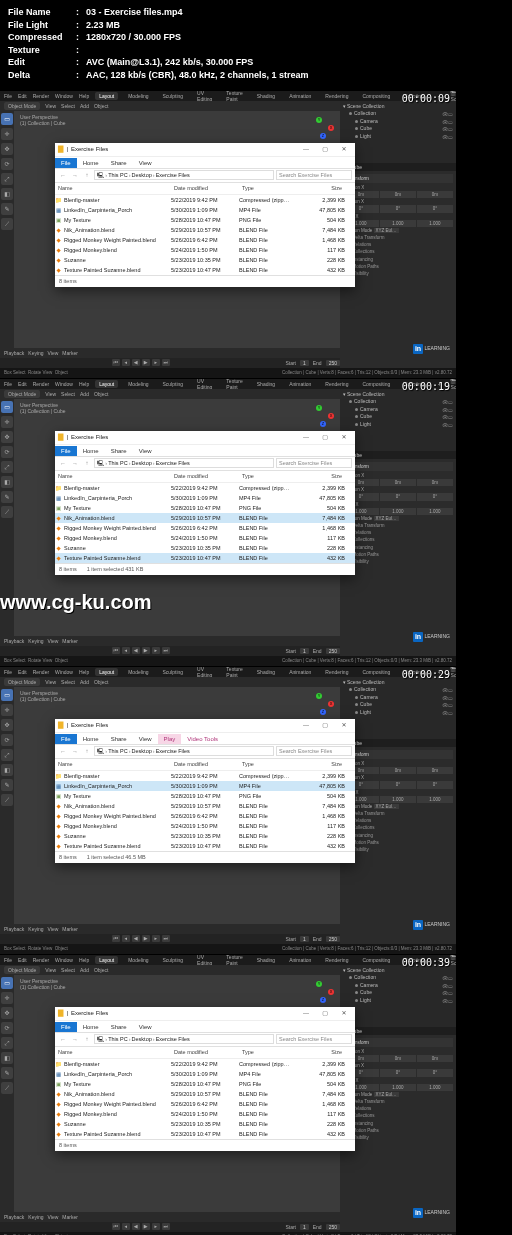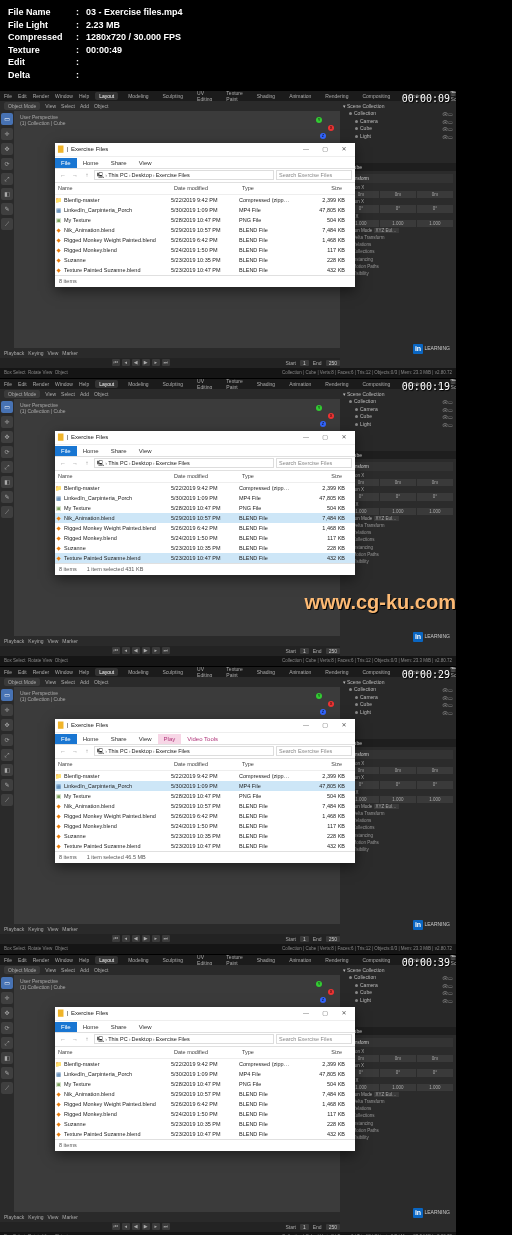--- a/index.html
+++ b/index.html
@@ -37,24 +37,24 @@
     color: #fff;
     font-size: 10px;
     font-family: monospace;
     text-shadow: 1px 1px 1px #000;
     z-index: 50;
   }
   .watermark {
     position: absolute;
     bottom: 52px;
     left: 0; right: 0;
-    text-align: right;
+    text-align: left;
     font-size: 20px;
     font-weight: 700;
-    color: #fdba74;
+    color: #ffffff;
     text-shadow: 1px 1px 0 #000;
     z-index: 40;
     pointer-events: none;
   }
   .linkedin-badge {
     position: absolute;
     right: 6px;
     bottom: 20px;
     width: 50px; height: 14px;
     font-size: 5px;
@@ -178,29 +178,30 @@
       <span class="meta-val">2.23 MB</span>
     </div>
   <div class="meta-row">
       <span class="meta-label">Compressed</span>
       <span class="meta-colon">:</span>
       <span class="meta-val">1280x720 / 30.000 FPS</span>
     </div>
   <div class="meta-row">
       <span class="meta-label">Texture</span>
       <span class="meta-colon">:</span>
-      <span class="meta-val">00:00:49</span>
     </div>
   <div class="meta-row">
       <span class="meta-label">Edit</span>
       <span class="meta-colon">:</span>
+      <span class="meta-val">AVC (Main@L3.1), 242 kb/s, 30.000 FPS</span>
     </div>
   <div class="meta-row">
       <span class="meta-label">Delta</span>
       <span class="meta-colon">:</span>
+      <span class="meta-val">AAC, 128 kb/s (CBR), 48.0 kHz, 2 channels, 1 stream</span>
     </div>
 </div>
 
 <div id="frames">
     <div class="frame">
     <div class="timestamp">00:00:09</div>
 
     <div class="blender">
       <div class="topbar1">
           <span class="menu">File</span>

